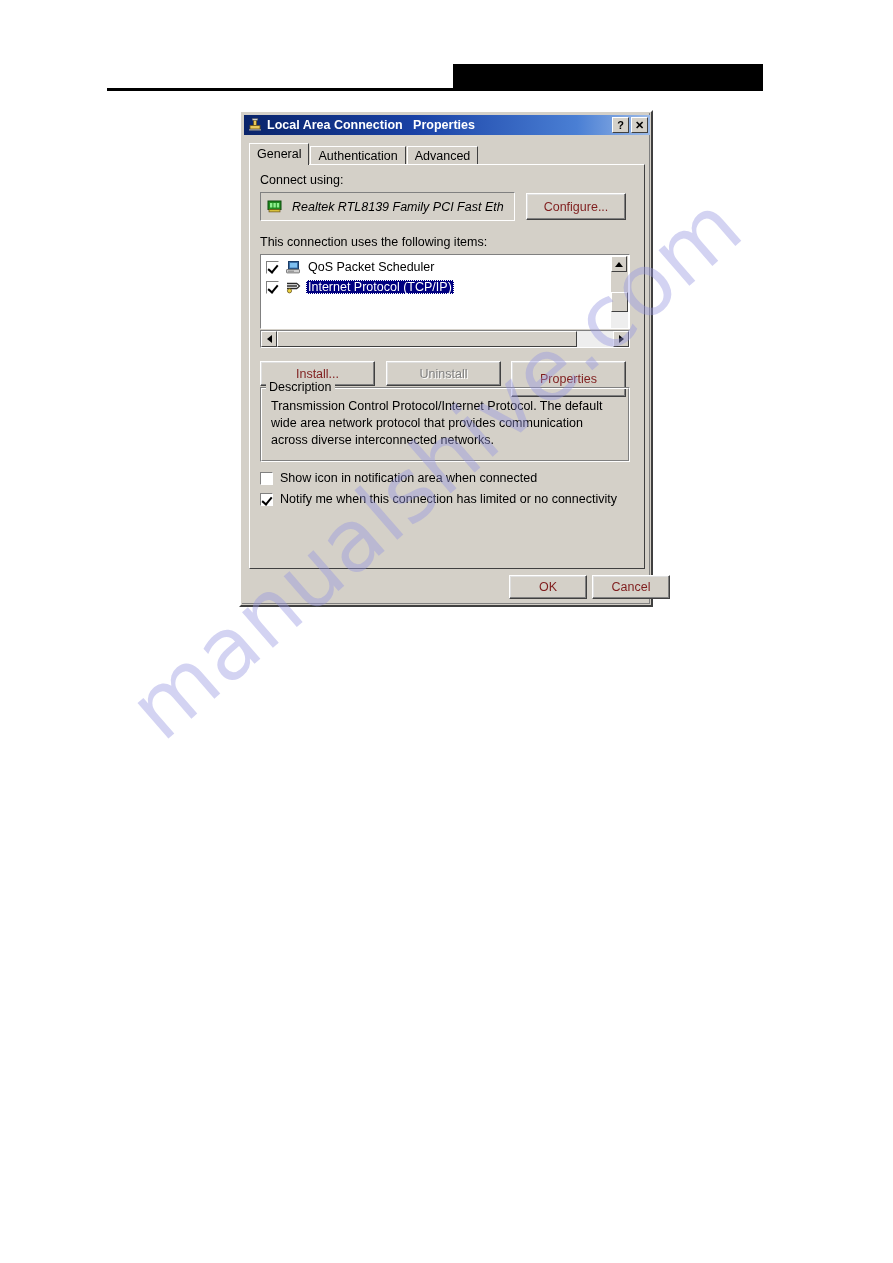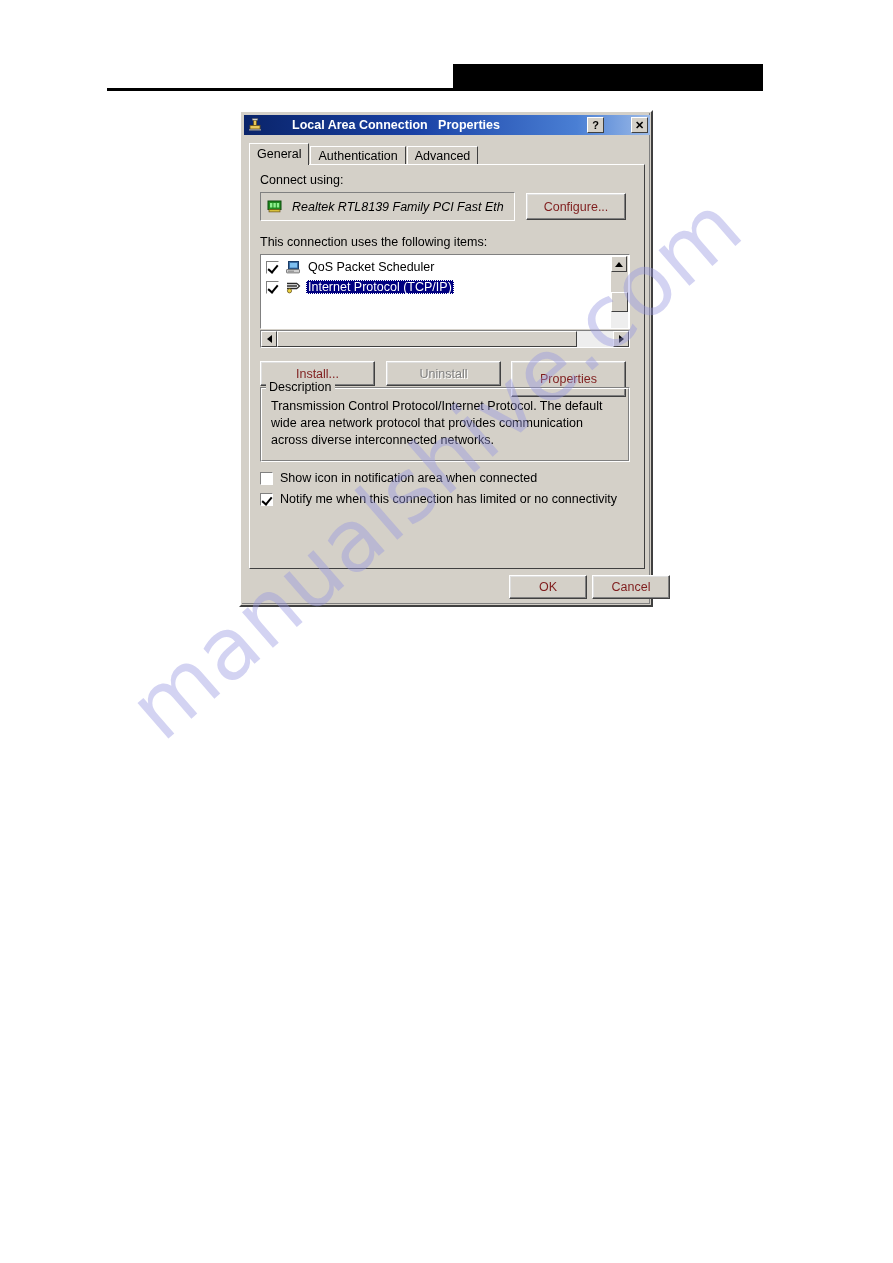--- a/index.html
+++ b/index.html
@@ -88,21 +88,20 @@
     position: absolute;
     left: 3px;
     top: 3px;
     width: 406px;
     height: 20px;
     background: linear-gradient(to right, #0a246a 0%, #1941a5 42%, #4a7fd4 82%, #9dbbe8 100%);
     display: flex;
     align-items: center;
     padding: 0 2px 0 3px;
     box-sizing: border-box;
-    gap: 25px;
   }
   #title-icon {
     width: 16px; height: 16px;
     position: relative;
     flex: 0 0 auto;
     margin-right: 4px;
   }
   #title-text {
     color: #ffffff;
     font-size: 12.5px;

